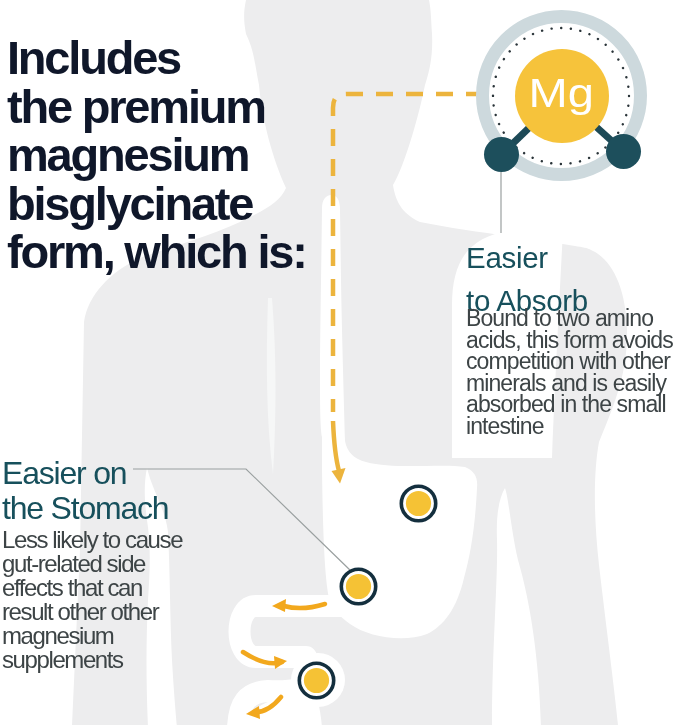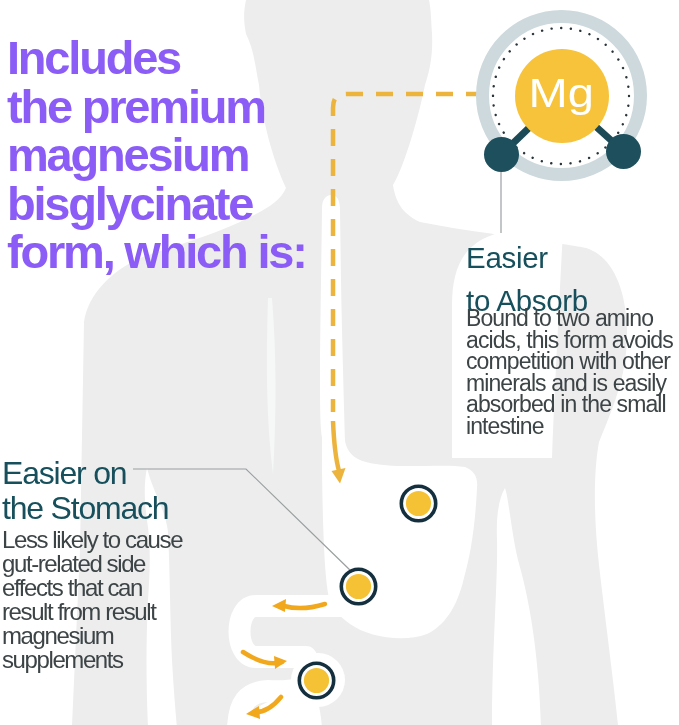--- a/index.html
+++ b/index.html
@@ -1,20 +1,20 @@
 <!DOCTYPE html>
 <html><head>
 <meta charset="utf-8">
 <style>
 html,body{margin:0;padding:0;}
 body{width:679px;height:725px;overflow:hidden;background:#fff;font-family:"Liberation Sans",sans-serif;}
 #page{position:relative;width:679px;height:725px;}
 #bg{position:absolute;left:0;top:0;}
 .t{position:absolute;white-space:pre;}
-#h1{left:7px;top:34px;font-size:47px;line-height:48.5px;font-weight:700;color:#8b5cf6;letter-spacing:-2.2px;}
+#h1{left:7px;top:34px;font-size:47px;line-height:48.5px;font-weight:700;color:#0f172a;letter-spacing:-2.2px;}
 #h2r{left:466px;top:235.5px;font-size:29.5px;line-height:43px;font-weight:400;color:#17505c;letter-spacing:-0.3px;}
 #pr{left:466px;top:308px;font-size:23px;line-height:21.5px;font-weight:400;color:#3d4446;letter-spacing:-0.9px;}
 #h2l{left:2px;top:456px;font-size:32px;line-height:34.6px;font-weight:400;color:#17505c;letter-spacing:-1.2px;}
 #pl{left:2px;top:528px;font-size:24px;line-height:23.9px;font-weight:400;color:#3d4446;letter-spacing:-1.4px;}
 </style>
 </head>
 <body>
 <div id="page">
 <svg id="bg" width="679" height="725" viewBox="0 0 679 725">
   <rect width="679" height="725" fill="#ffffff"></rect>
@@ -111,16 +111,16 @@
 acids, this form avoids
 competition with other
 minerals and is easily
 absorbed in the small
 intestine</div>
 <div class="t" id="h2l">Easier on
 the Stomach</div>
 <div class="t" id="pl">Less likely to cause
 gut-related side
 effects that can
-result from result
+result other other
 magnesium
 supplements</div>
 </div>
 
 </body></html>

